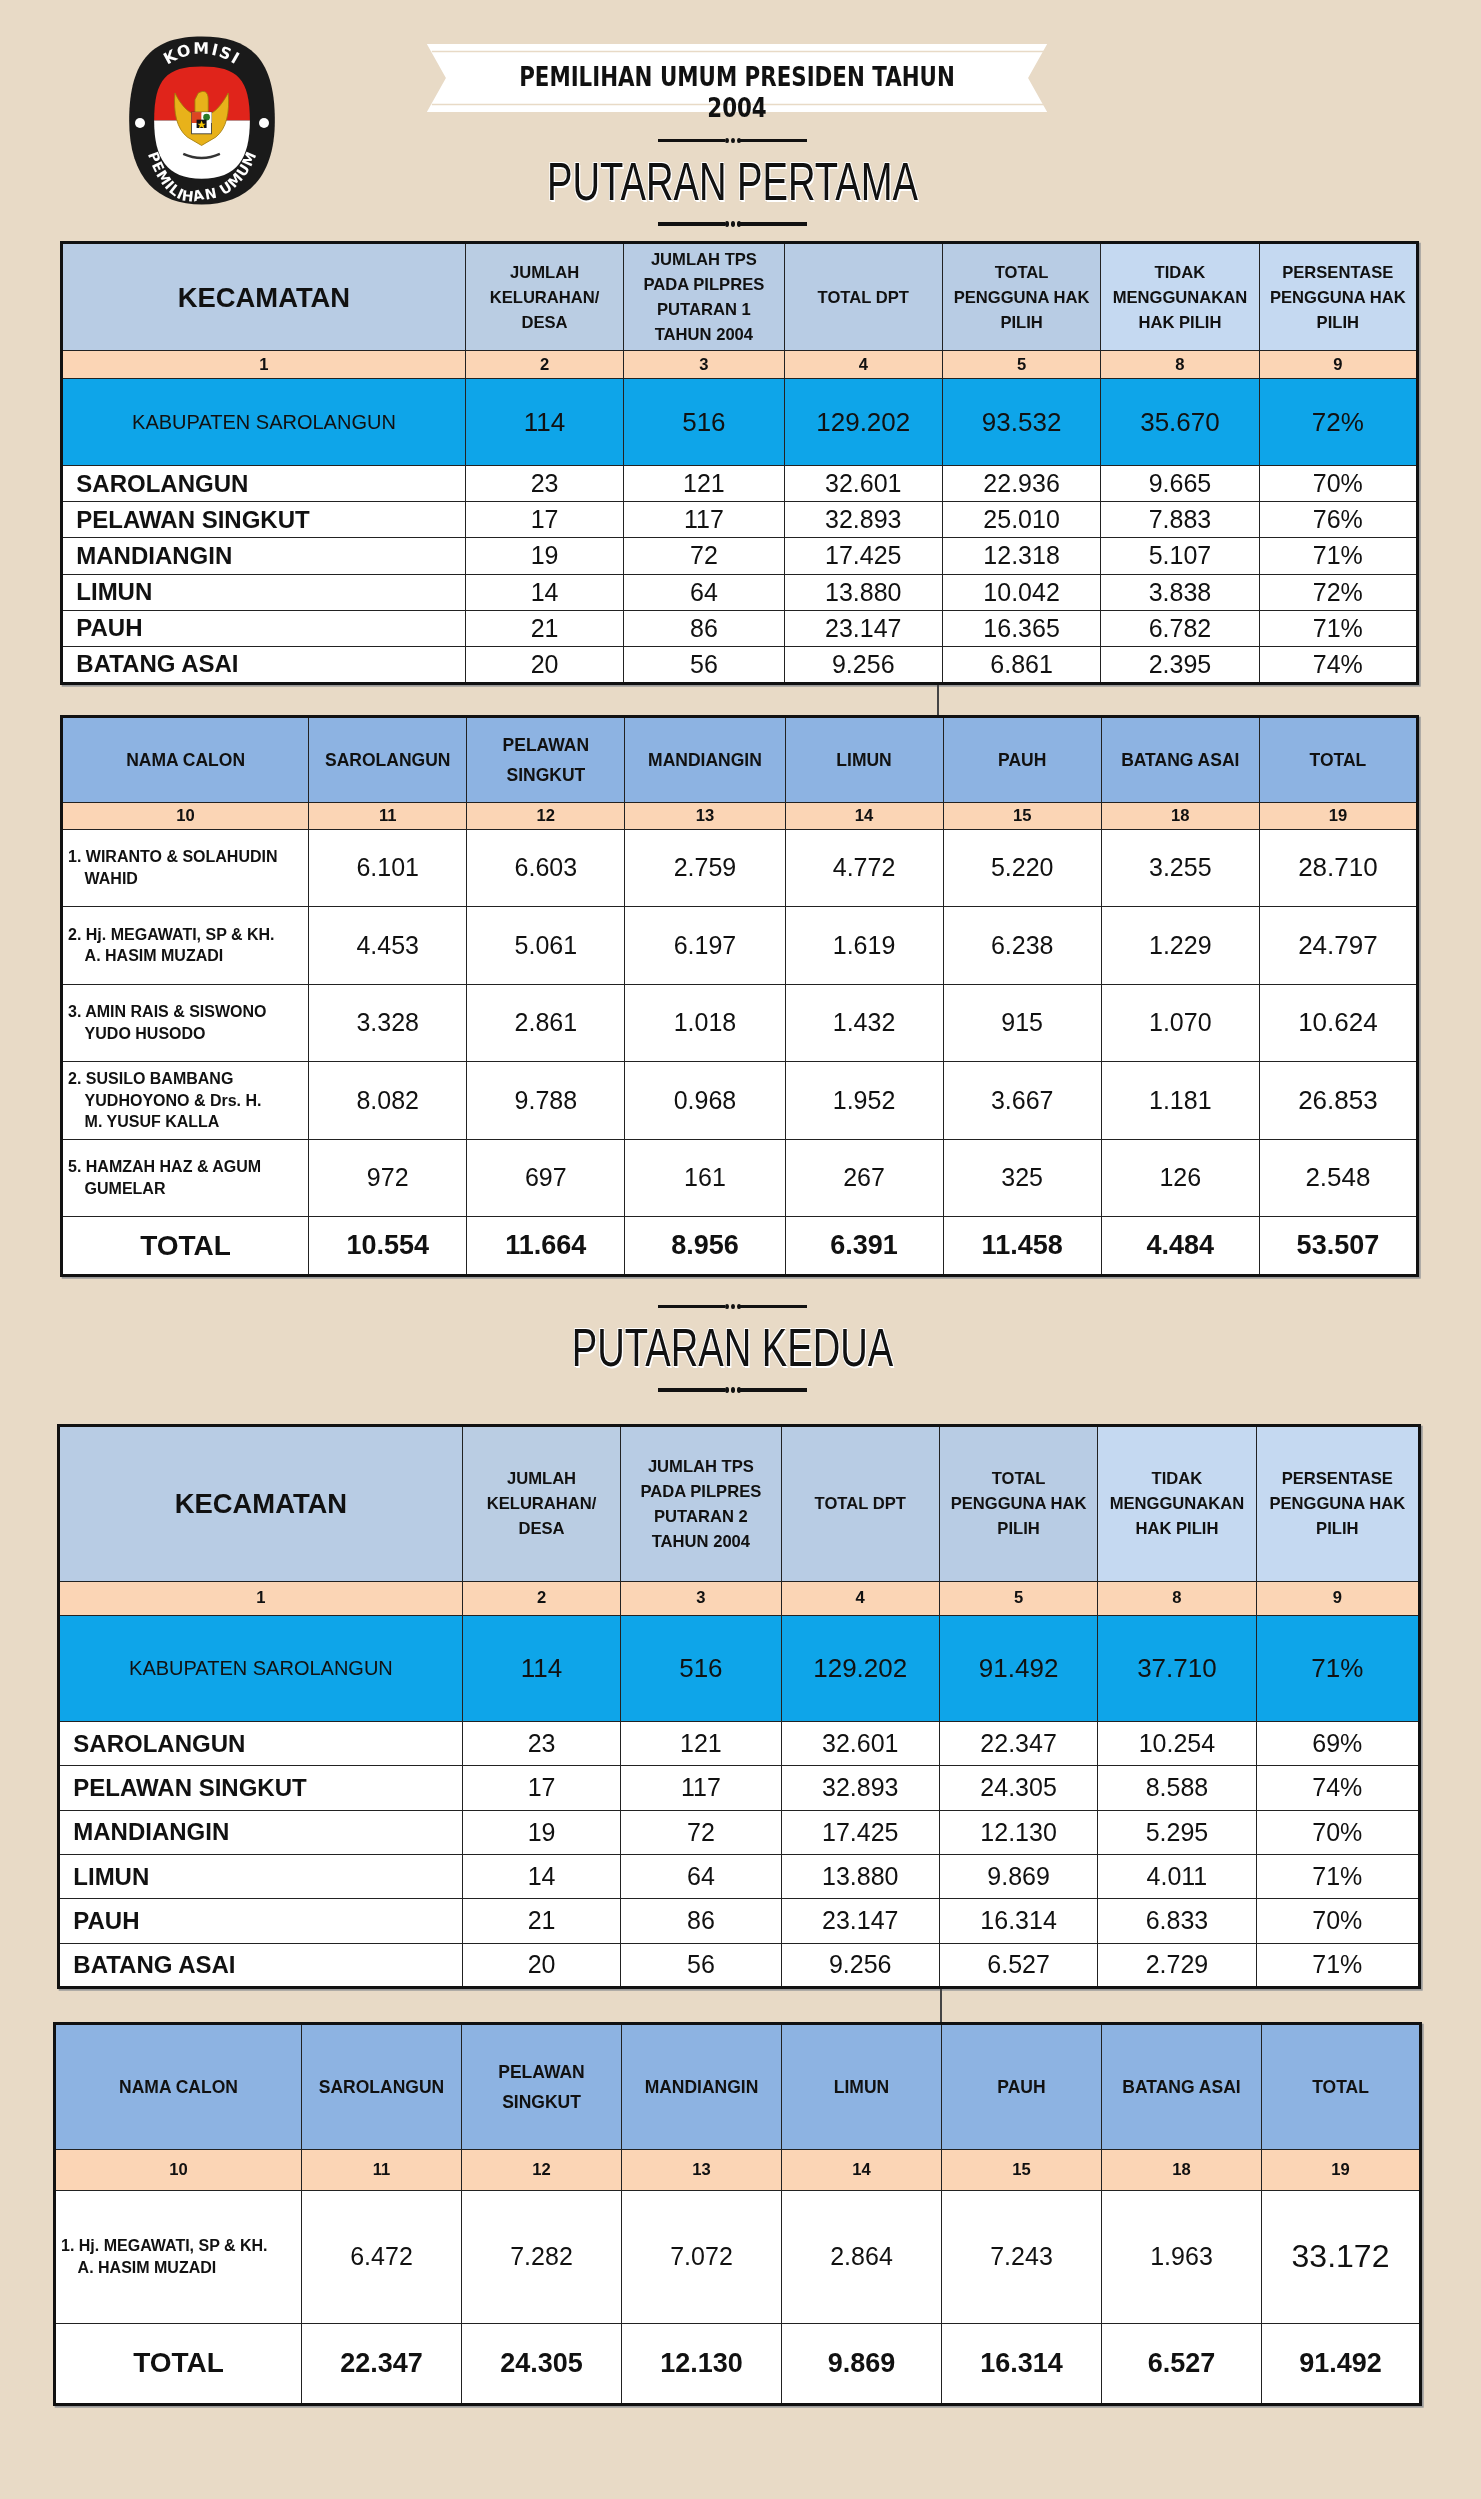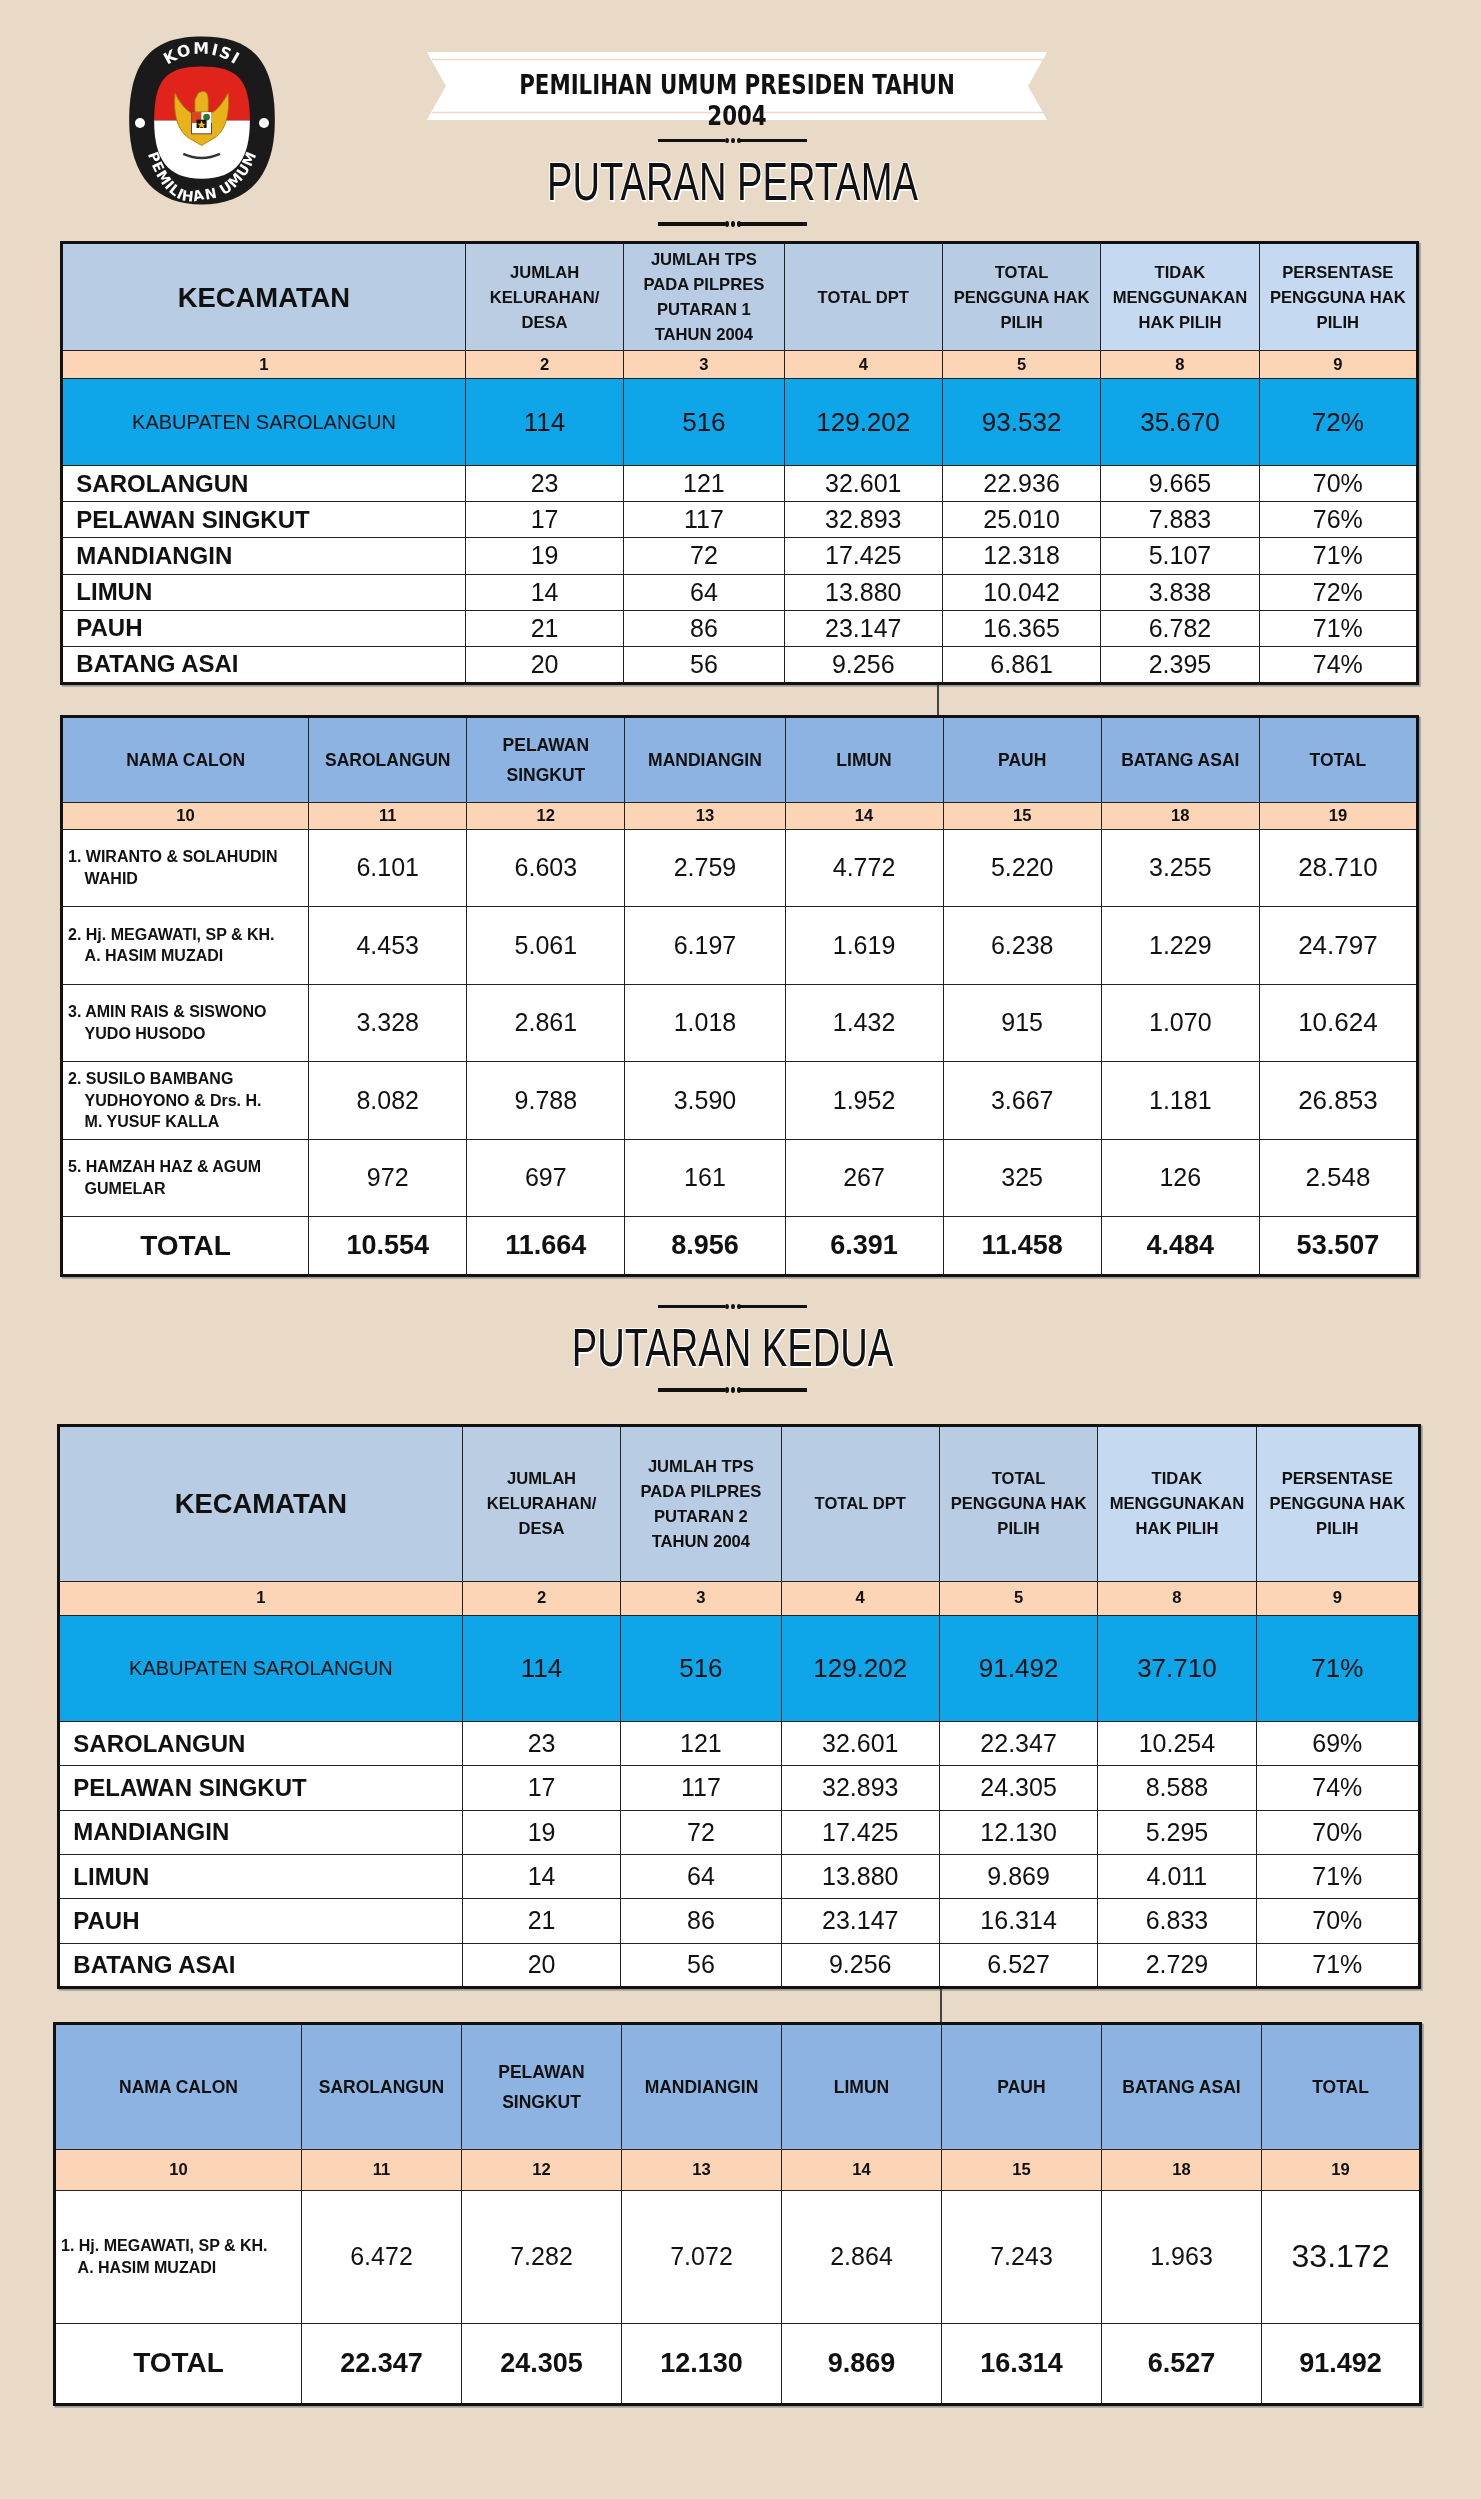--- a/index.html
+++ b/index.html
@@ -10,21 +10,21 @@
     overflow: hidden;
     font-family: "Liberation Sans", "DejaVu Sans", sans-serif;
     color: #111;
   }
   .abs { position: absolute; }
 
   
   #logo { left: 125px; top: 33px; width: 154px; height: 175px; }
 
   
-  #banner { left: 426px; top: 52px; width: 622px; height: 68px; }
+  #banner { left: 426px; top: 44px; width: 622px; height: 68px; }
   #banner svg { position: absolute; left: 0; top: 0; }
   #banner-text {
     position: absolute; left: 0; right: 0; top: 16.6px;
     text-align: center;
     font-family: "DejaVu Sans", sans-serif;
     font-weight: bold; font-size: 27.4px;
     letter-spacing: 0px;
     transform: scaleX(0.78);
     transform-origin: center;
     color: #111;
@@ -303,21 +303,21 @@
     <td>1.018</td>
     <td>1.432</td>
     <td>915</td>
     <td>1.070</td>
     <td class="tot">10.624</td>
   </tr>
   <tr class="row-cand" style="height:75px;">
     <td class="name"><span>2.  SUSILO BAMBANG</span><span class="l2">YUDHOYONO &amp; Drs. H.</span><span class="l2">M.  YUSUF KALLA</span></td>
     <td>8.082</td>
     <td>9.788</td>
-    <td>3.590</td>
+    <td>0.968</td>
     <td>1.952</td>
     <td>3.667</td>
     <td>1.181</td>
     <td class="tot">26.853</td>
   </tr>
   <tr class="row-cand" style="height:75px;">
     <td class="name"><span>5.  HAMZAH HAZ &amp; AGUM</span><span class="l2">GUMELAR</span></td>
     <td>972</td>
     <td>697</td>
     <td>161</td>

